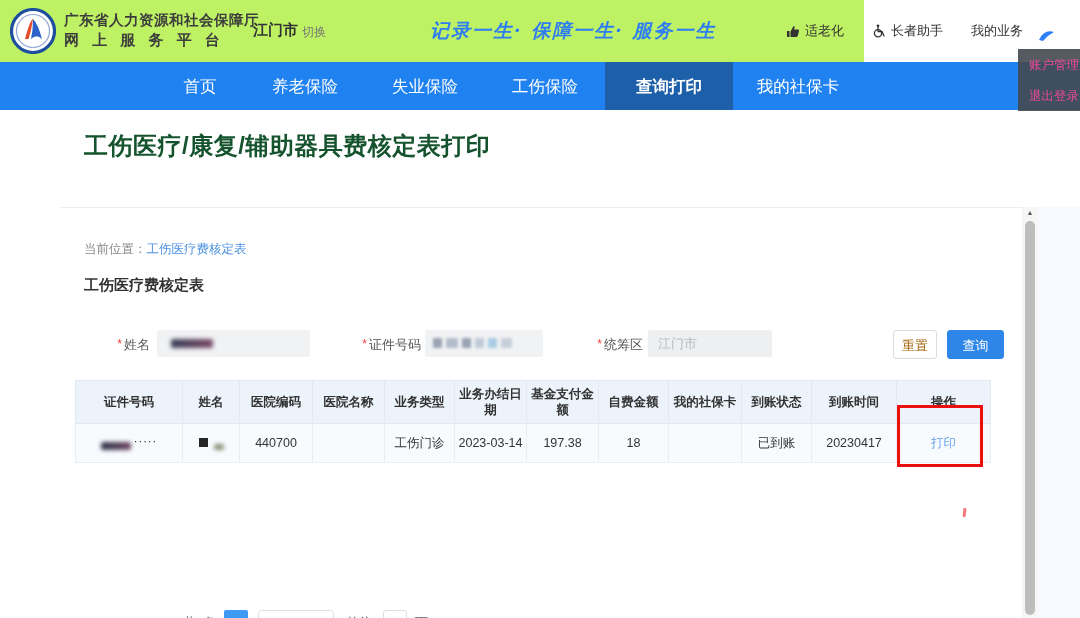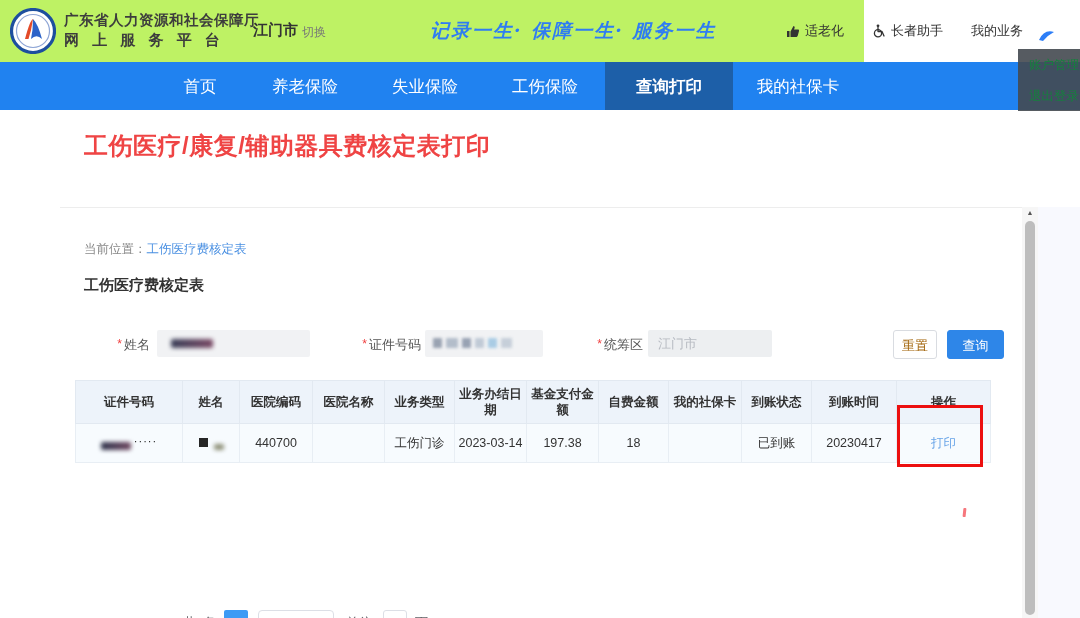--- a/index.html
+++ b/index.html
@@ -25,28 +25,28 @@
   .slogan{position:absolute;left:430px;top:18px;width:280px;text-align:center;
           font-family:"DejaVu Serif",serif;font-style:italic;font-weight:700;
           font-size:19px;color:#2f7df2;letter-spacing:2px;white-space:nowrap;}
   .hlinks{position:absolute;left:786px;top:0;height:62px;display:flex;align-items:center;gap:28px;}
   .hlink{display:flex;align-items:center;gap:5px;font-size:13px;color:#333;cursor:pointer;white-space:nowrap;}
   .hicon{width:14px;height:14px;display:inline-block;}
   .blue-blob{position:absolute;left:1037px;top:28px;width:20px;height:14px;}
   
   .umenu{position:absolute;left:1018px;top:49px;width:62px;height:62px;z-index:20;
          background:rgba(68,73,80,.9);display:flex;flex-direction:column;justify-content:space-around;}
-  .umenu .uitem{color:#15803d;font-size:12.5px;padding-left:11px;line-height:28px;cursor:pointer;white-space:nowrap;}
+  .umenu .uitem{color:#ec4899;font-size:12.5px;padding-left:11px;line-height:28px;cursor:pointer;white-space:nowrap;}
   
   .nav{position:absolute;left:0;top:62px;width:1080px;height:48px;background:var(--nav-blue);}
   .nav-inner{position:absolute;left:155px;top:0;height:48px;display:flex;}
   .nitem{height:48px;line-height:48px;text-align:center;color:#fff;font-size:16.5px;cursor:pointer;}
   .nitem.active{background:var(--nav-active);font-weight:700;}
   
-  .page-title{position:absolute;left:84px;top:130px;font-size:24px;font-weight:700;color:#ef4444;letter-spacing:.5px;}
+  .page-title{position:absolute;left:84px;top:130px;font-size:24px;font-weight:700;color:#14532d;letter-spacing:.5px;}
   .panel{position:absolute;left:60px;top:207px;width:962px;height:411px;background:#fff;border-top:1px solid #ededed;}
   .gutter{position:absolute;left:1038px;top:207px;width:42px;height:411px;background:#f8f9fe;}
   .sbar{position:absolute;left:1022px;top:207px;width:16px;height:411px;background:#f6f6f6;}
   .sbar .arrow{position:absolute;left:0;top:2px;width:16px;text-align:center;font-size:7px;color:#555;}
   .sbar .thumb{position:absolute;left:3px;top:14px;width:10px;height:394px;background:#bdbdbd;border-radius:5px;}
   .crumb{position:absolute;left:84px;top:241px;font-size:12.5px;}
   .crumb .lbl{color:#888;}
   .crumb .lnk{color:var(--link-blue);cursor:pointer;}
   .sect{position:absolute;left:84px;top:276px;font-size:15px;font-weight:700;color:#333;}
   

